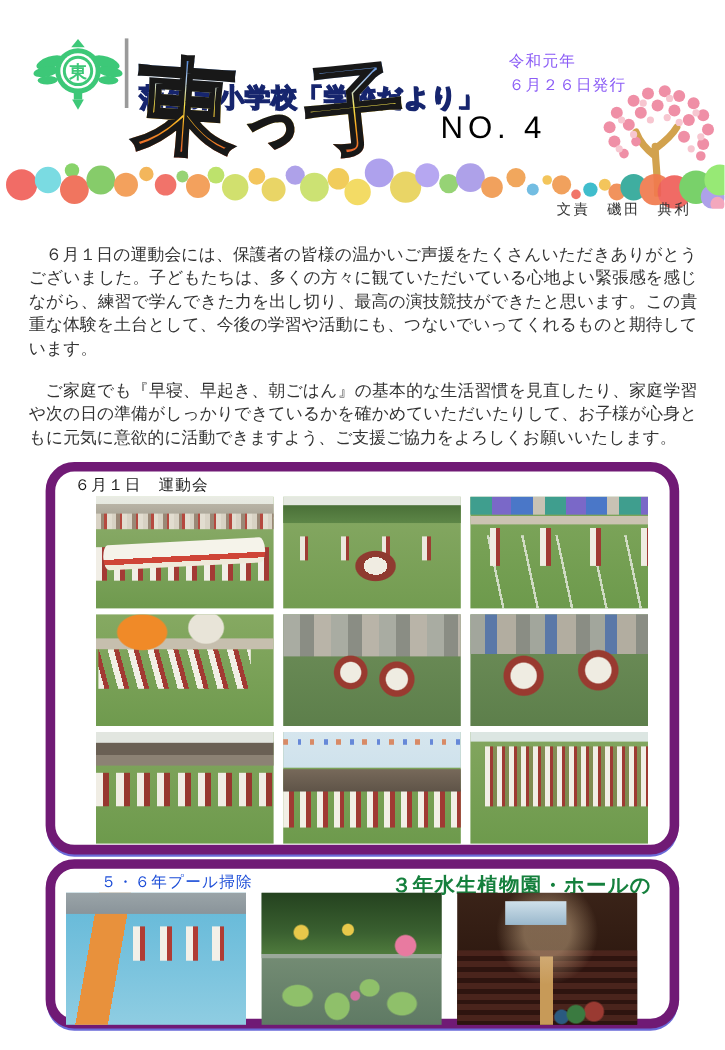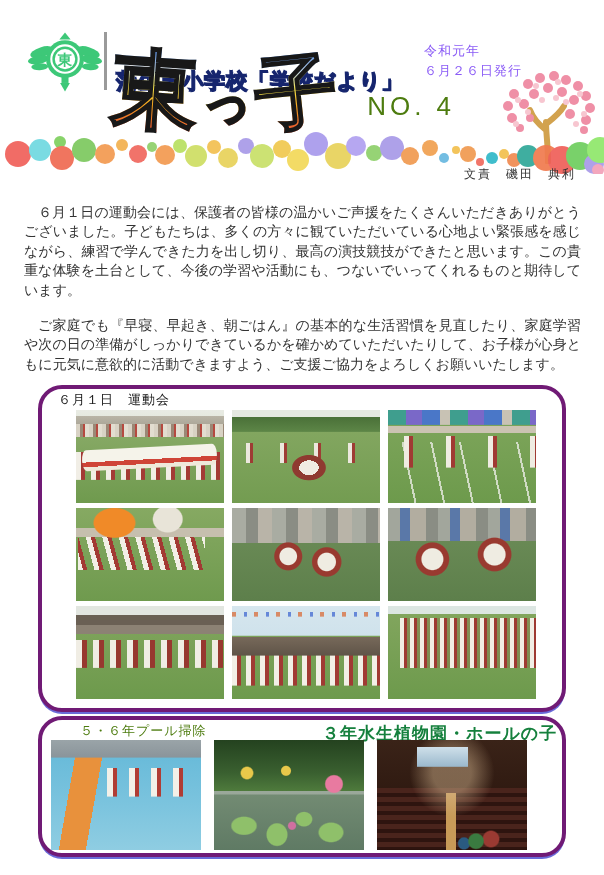--- a/index.html
+++ b/index.html
@@ -13,40 +13,40 @@
         letter-spacing:1px;color:#7de8d4;-webkit-text-stroke:1.3px #16256e;
         text-shadow:1px 1px 0 #16256e;white-space:nowrap;margin-top:34px;}
   .title-row{position:absolute;left:112px;top:50px;display:flex;align-items:flex-end;z-index:5;}
   .tchar{font-weight:700;line-height:.95;color:#f0881e;
         background:linear-gradient(180deg,#4e86dc 0%,#bcd4ee 22%,#f6e34a 46%,#f7a41e 68%,#e84f33 100%);
         -webkit-background-clip:text;background-clip:text;-webkit-text-fill-color:transparent;
         -webkit-text-stroke:2.2px #181818;}
   .tchar.c0{font-size:86px;transform:rotate(4deg);}
   .tchar.c1{font-size:48px;transform:rotate(-8deg);margin:0 2px 6px 4px;}
   .tchar.c2{font-size:82px;transform:rotate(-6deg);margin-left:2px;}
-  .issue{margin-left:30px;margin-bottom:10px;font-size:26px;letter-spacing:4px;color:#4d7c0f;}
+  .issue{margin-left:30px;margin-bottom:10px;font-size:26px;letter-spacing:4px;color:#000000;}
   .dateblock{position:absolute;left:424px;top:41px;font-size:13px;line-height:20px;
         letter-spacing:1px;color:#8b5cf6;}
   .tree{position:absolute;left:500px;top:70px;width:98px;height:94px;z-index:1;}
   .dots{position:absolute;left:0;top:120px;width:604px;height:54px;z-index:2;}
   .byline{position:absolute;right:28px;top:166px;font-size:12px;letter-spacing:2px;color:#333;z-index:6;}
 
   
   .article{position:absolute;left:8px;top:187px;width:589px;}
   .article p{margin:16px;text-indent:1em;font-size:14px;line-height:19.4px;
         text-align:justify;color:#333;}
 
   
-  .photobox{position:absolute;left:38px;width:528px;border:4px solid #701a75;
+  .photobox{position:absolute;left:38px;width:528px;border:8px solid #701a75;
         border-radius:24px;box-sizing:border-box;background:#fff;
         box-shadow:0 3px 0 -1px #6a6ad8;}
   .box1{top:385px;height:327px;}
   .box2{top:716px;height:141px;}
   .box-label{position:absolute;left:16px;top:2px;font-size:13px;letter-spacing:1px;color:#1a1a1a;}
-  .lbl-left{position:absolute;left:38px;top:2px;font-size:13px;letter-spacing:1px;color:#4d7c0f;}
+  .lbl-left{position:absolute;left:38px;top:2px;font-size:13px;letter-spacing:1px;color:#1d4ed8;}
   .lbl-right{position:absolute;left:280px;top:2px;font-size:17px;letter-spacing:1px;color:#15803d;font-weight:bold;}
   .grid9{position:absolute;left:34px;top:21px;display:grid;
         grid-template-columns:repeat(3,148px);grid-auto-rows:93px;gap:5px 8px;}
   .grid3{position:absolute;left:9px;top:20px;display:flex;gap:13px;}
   .grid3 .ph{width:150px;height:110px;}
   .ph{position:relative;overflow:hidden;background:#7ca757;}
 
   
   .ph1{background:
     repeating-linear-gradient(90deg,#d8d2c4 0 4px,#9a8876 4px 7px,#b5493f 7px 9px,#e2ddd0 9px 13px) 0 18%/100% 14% no-repeat,

